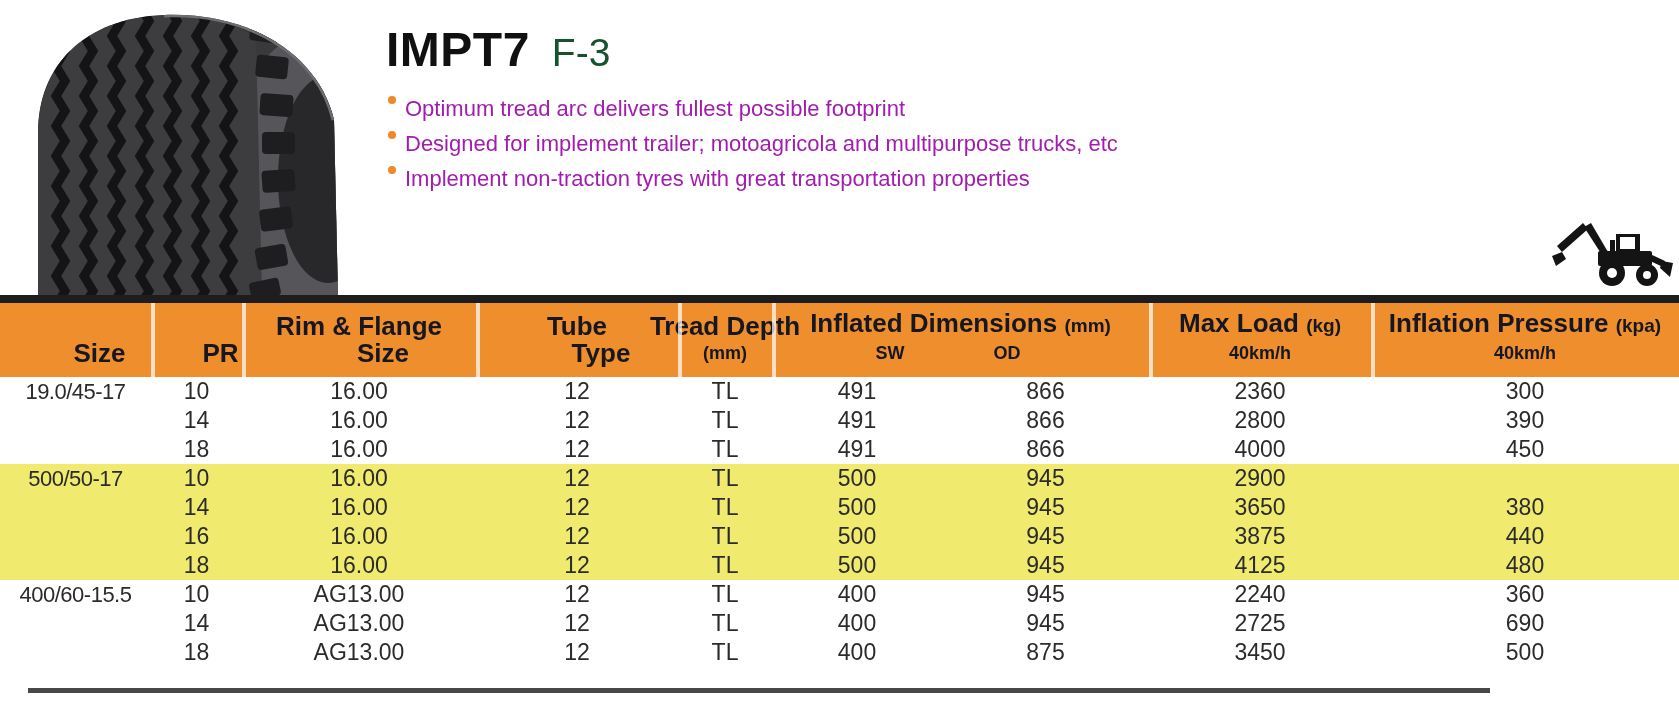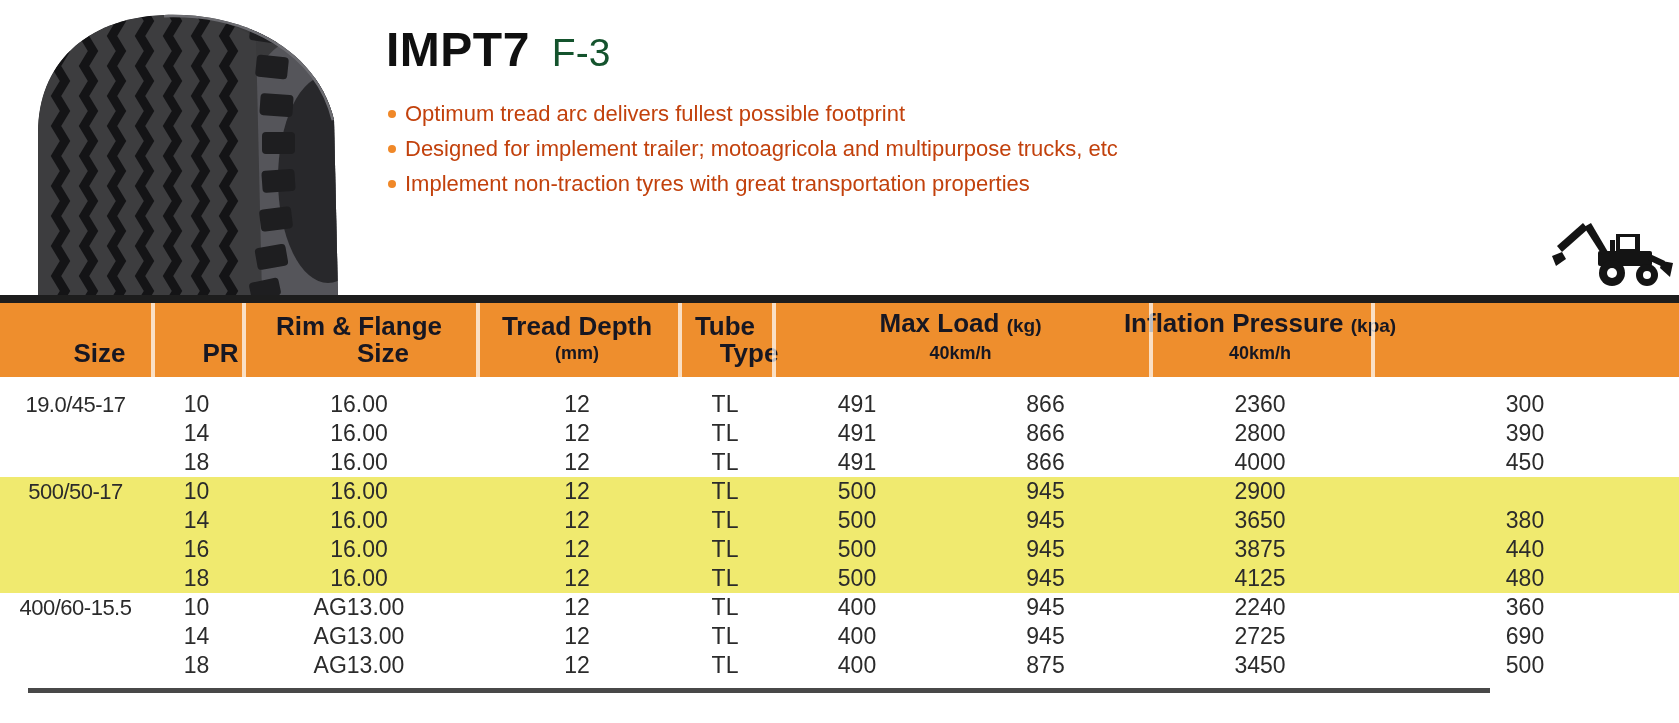--- a/index.html
+++ b/index.html
@@ -8,21 +8,21 @@
     font-family:"Liberation Sans", sans-serif; overflow:hidden;
   }
 
   
   .tire-wrap { position:absolute; left:12px; top:4px; width:340px; height:292px; }
   .title-block { position:absolute; left:386px; top:22px; white-space:nowrap; }
   .title-main { font-size:48px; font-weight:800; color:#101010; letter-spacing:0.5px; }
   .title-sub  { font-size:39px; font-weight:400; color:#14532d; margin-left:22px; }
 
   .features { position:absolute; left:388px; top:96px; }
-  .feature  { display:flex; align-items:center; height:35px; font-size:22px; color:#c2410c; }
+  .feature  { display:flex; align-items:flex-start; height:35px; font-size:22px; color:#a21caf; }
   .bullet-dot { width:8px; height:8px; border-radius:50%; margin-right:9px; flex:none; background:#F08828; }
 
   .backhoe-wrap { position:absolute; left:1546px; top:218px; width:128px; height:70px; }
 
   
   .black-bar { position:absolute; left:0; top:295px; width:1679px; height:8px; background:#1d1d1d; }
 
   .thead {
     position:absolute; left:0; top:303px; width:1679px; height:74px;
     background:#EE8E2D; color:#171722;
@@ -34,21 +34,21 @@
   .hline2 { font-size:26px; line-height:27px; white-space:nowrap;margin-left:48px; }
   .hsub   { font-size:18px; line-height:27px; white-space:nowrap; }
   .unit   { font-size:19px; font-weight:bold; }
   .subrow { position:relative; width:100%; height:27px; }
   .subrow .sublabel { position:absolute; top:0; width:80px; font-size:18px; line-height:27px;
                       font-weight:bold; text-align:center; }
   .sub-sw { left:78px; }
   .sub-od { left:195px; }
   .hsep { position:absolute; top:0; width:4px; height:74px; background:rgba(255,255,255,0.72); }
 
-  .tbody { position:absolute; left:0; top:377px; width:1679px; padding-top:13px; }
+  .tbody { position:absolute; left:0; top:377px; width:1679px; }
   .trow {
     display:grid; grid-template-columns:151px 91px 234px 202px 94px 170px 207px 222px 308px;
     height:29px; align-items:center; font-size:23px; color:#2b2b2b;
   }
   .trow.hl { background:#F0EA6F; }
   .trow .cell { text-align:center; line-height:29px; white-space:nowrap; }
   .trow .cell-size { font-size:22px; letter-spacing:-0.5px; }
 
   .bottom-rule { position:absolute; left:28px; top:688px; width:1462px; height:5px; background:#484848; }
 </style>
@@ -148,26 +148,33 @@
       <span class="hline2">Size</span>
     </div>
     <div class="hcell">
       <span class="hline2">PR</span>
     </div>
     <div class="hcell">
       <span class="hline1">Rim &amp; Flange</span>
       <span class="hline2">Size</span>
     </div>
     <div class="hcell">
+      <span class="hline1">Tube</span>
+      <span class="hline2">Type</span>
+    </div>
+    <div class="hcell">
       <span class="hline1">Tread Depth</span>
       <span class="hsub">(mm)</span>
     </div>
     <div class="hcell">
-      <span class="hline1">Tube</span>
-      <span class="hline2">Type</span>
+      <span class="hline1"><span>Inflated Dimensions</span> <span class="unit">(mm)</span></span>
+      <span class="subrow">
+        <span class="sublabel sub-sw">SW</span>
+        <span class="sublabel sub-od">OD</span>
+      </span>
     </div>
     <div class="hcell">
       <span class="hline1"><span>Max Load</span> <span class="unit">(kg)</span></span>
       <span class="hsub">40km/h</span>
     </div>
     <div class="hcell">
       <span class="hline1"><span>Inflation Pressure</span> <span class="unit">(kpa)</span></span>
       <span class="hsub">40km/h</span>
     </div>
 

